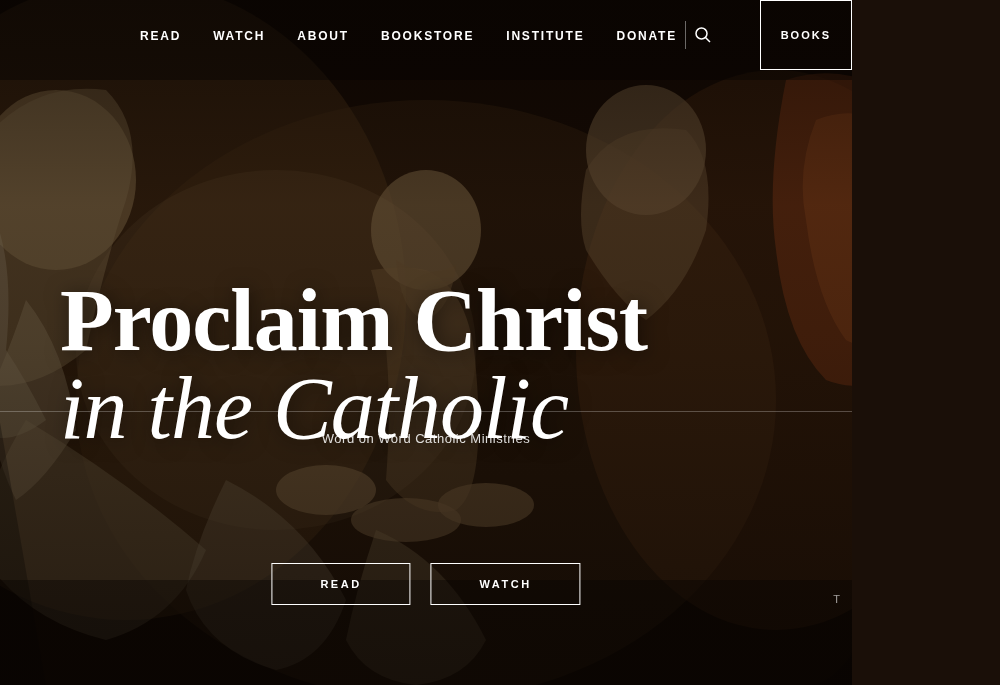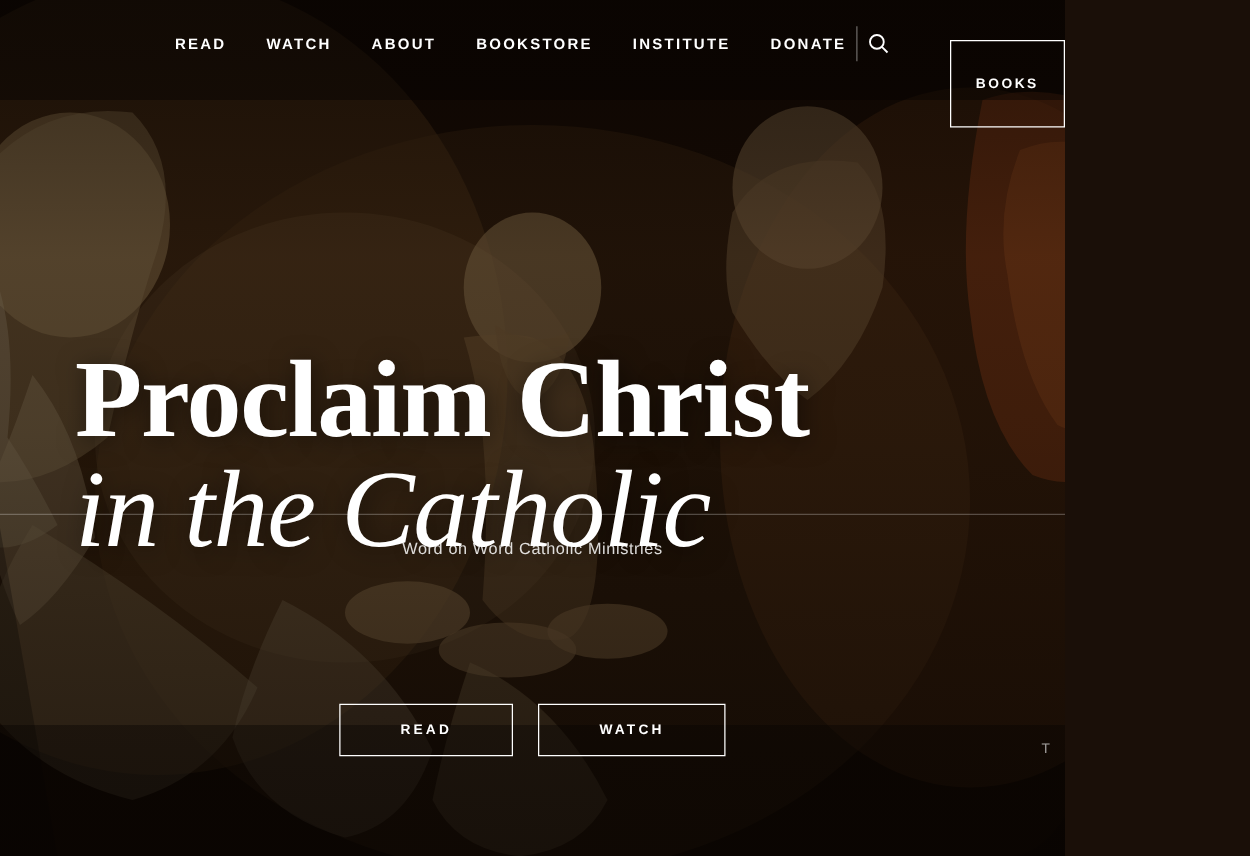--- a/index.html
+++ b/index.html
@@ -100,21 +100,20 @@
       padding: 0 20px;
       border: 1.5px solid #ffffff;
       color: #ffffff;
       font-family: Arial, sans-serif;
       font-size: 11px;
       font-weight: 700;
       letter-spacing: 2px;
       text-transform: uppercase;
       cursor: pointer;
       background: transparent;
-      margin-top: 32px;
     }
 
     
     .hero-content {
       position: absolute;
       top: 0; left: 0; right: 0;
       bottom: 0;
       display: flex;
       flex-direction: column;
       justify-content: center;

